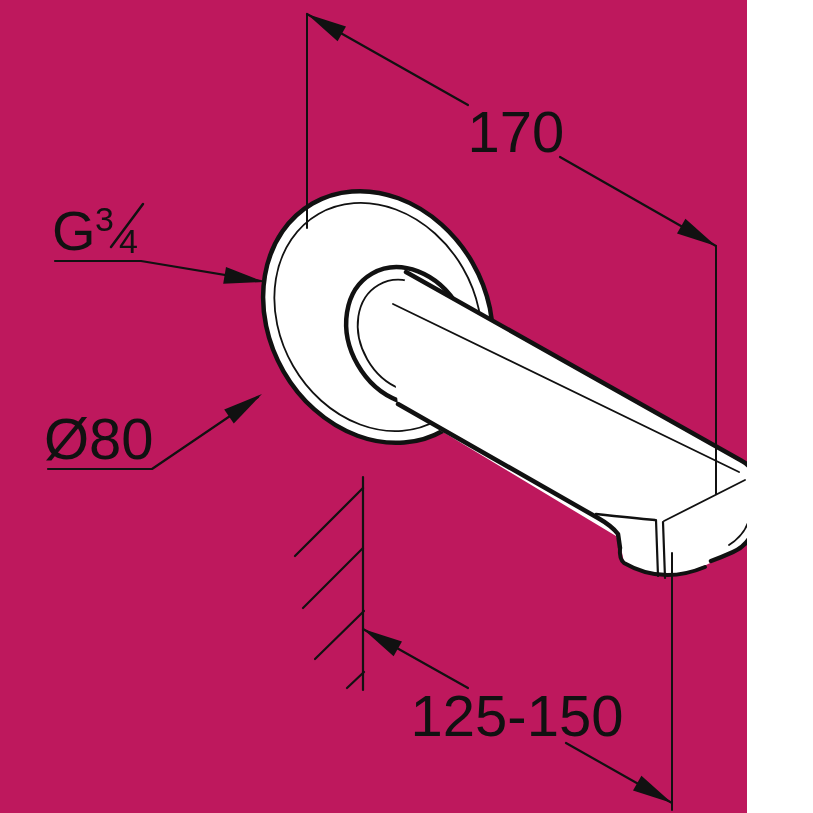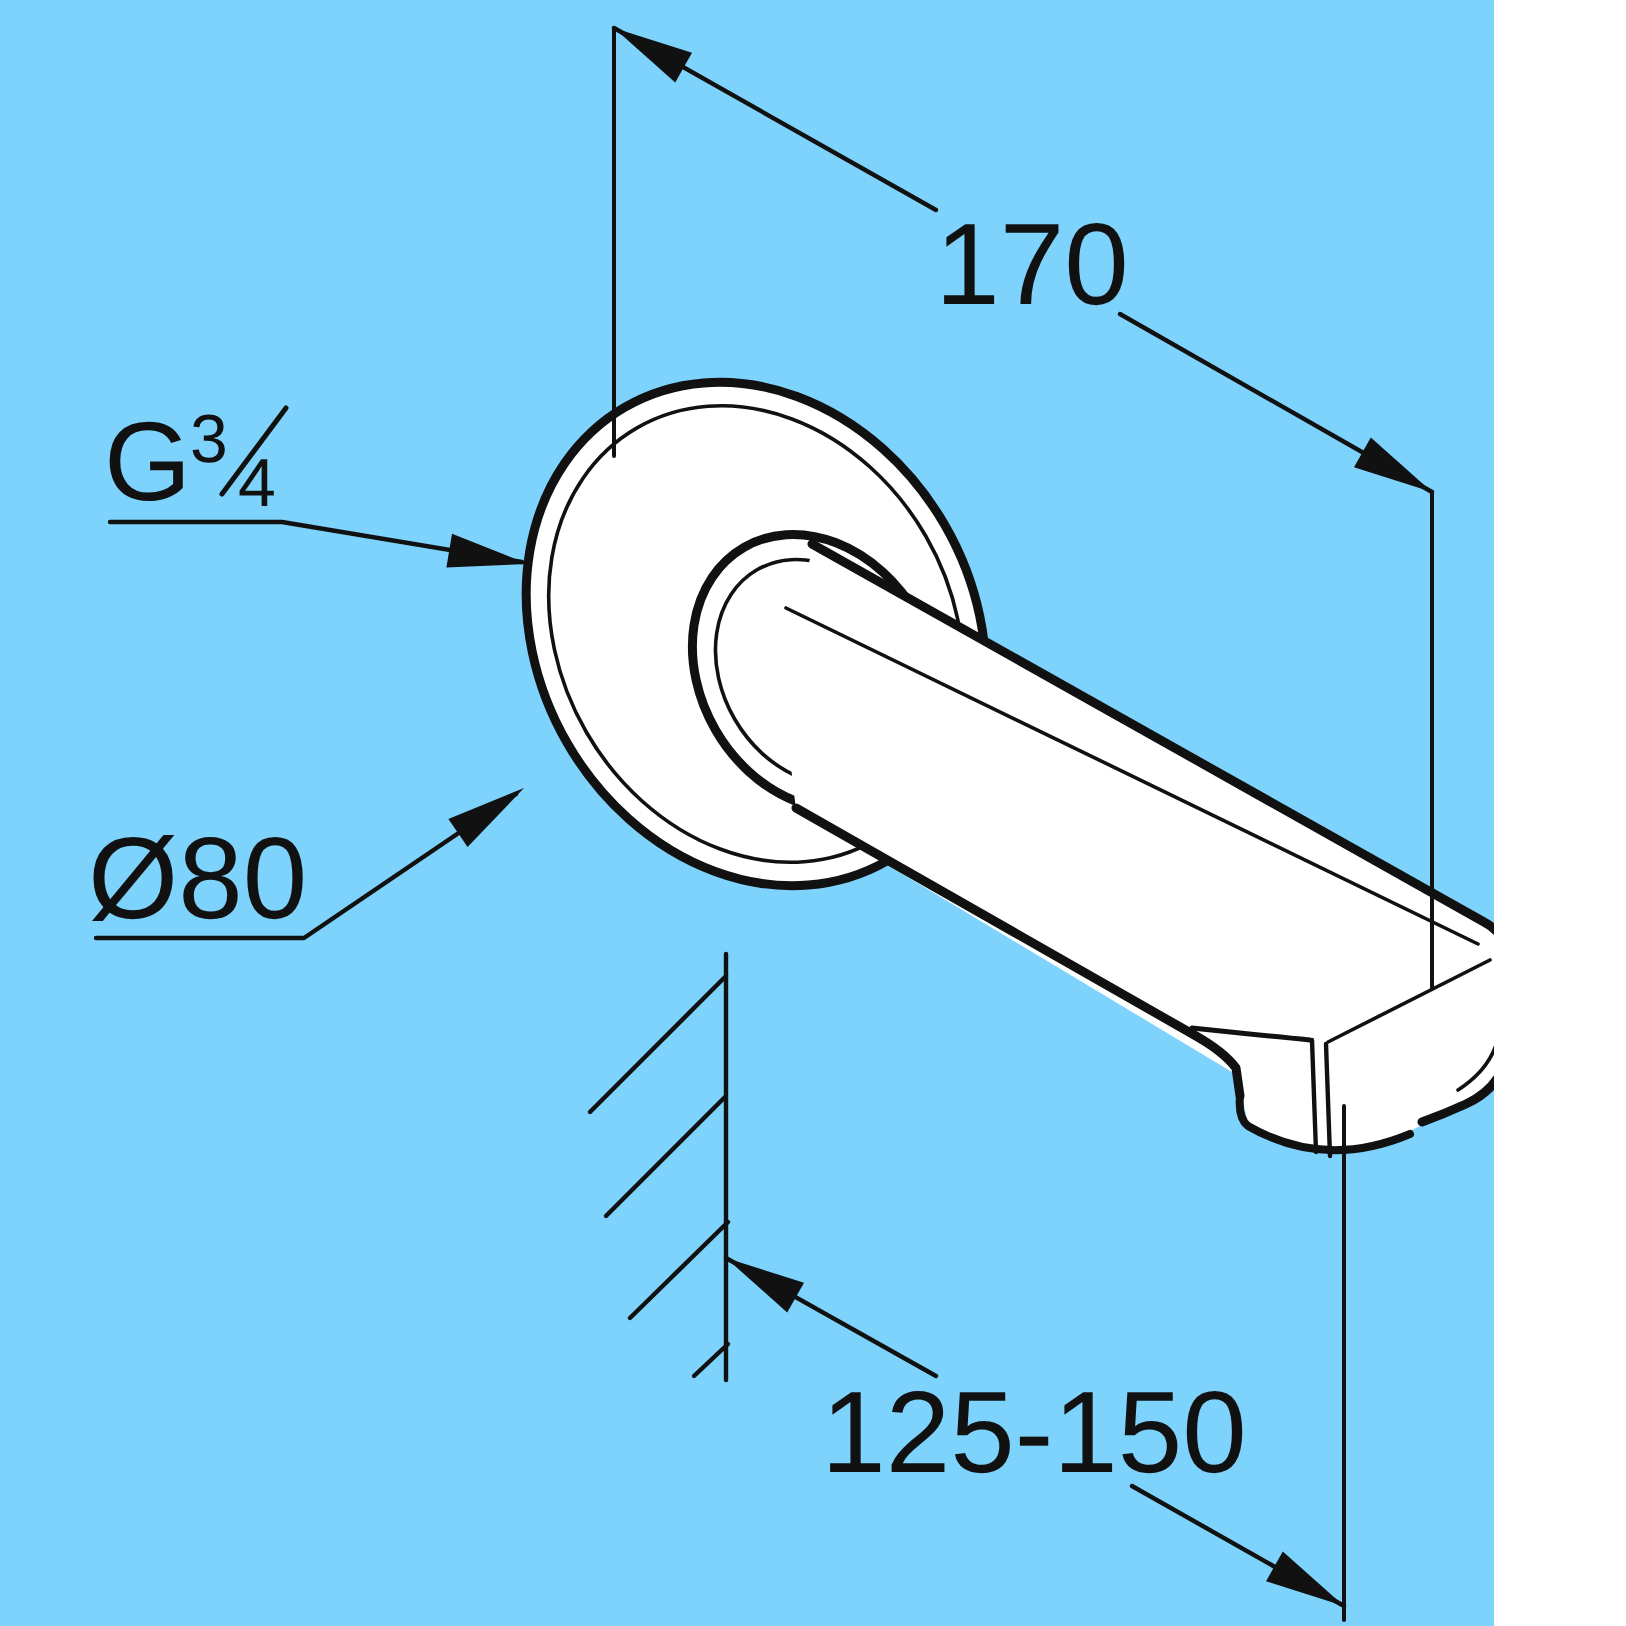--- a/index.html
+++ b/index.html
@@ -1,20 +1,20 @@
 <!DOCTYPE html>
 <html><head>
 <meta charset="utf-8">
 <style>
   html, body { margin: 0; padding: 0; background: #ffffff; }
   .canvas {
     position: relative;
     width: 747px;
     height: 813px;
-    background: #7dd3fc;
+    background: #be185d;
     overflow: hidden;
     font-family: "Liberation Sans", sans-serif;
   }
   svg { position: absolute; left: 0; top: 0; }
   svg text {
     fill: #111111;
     font-family: "Liberation Sans", sans-serif;
   }
   .dim-text { font-size: 58px; }
   .thread-main { font-size: 56px; }

